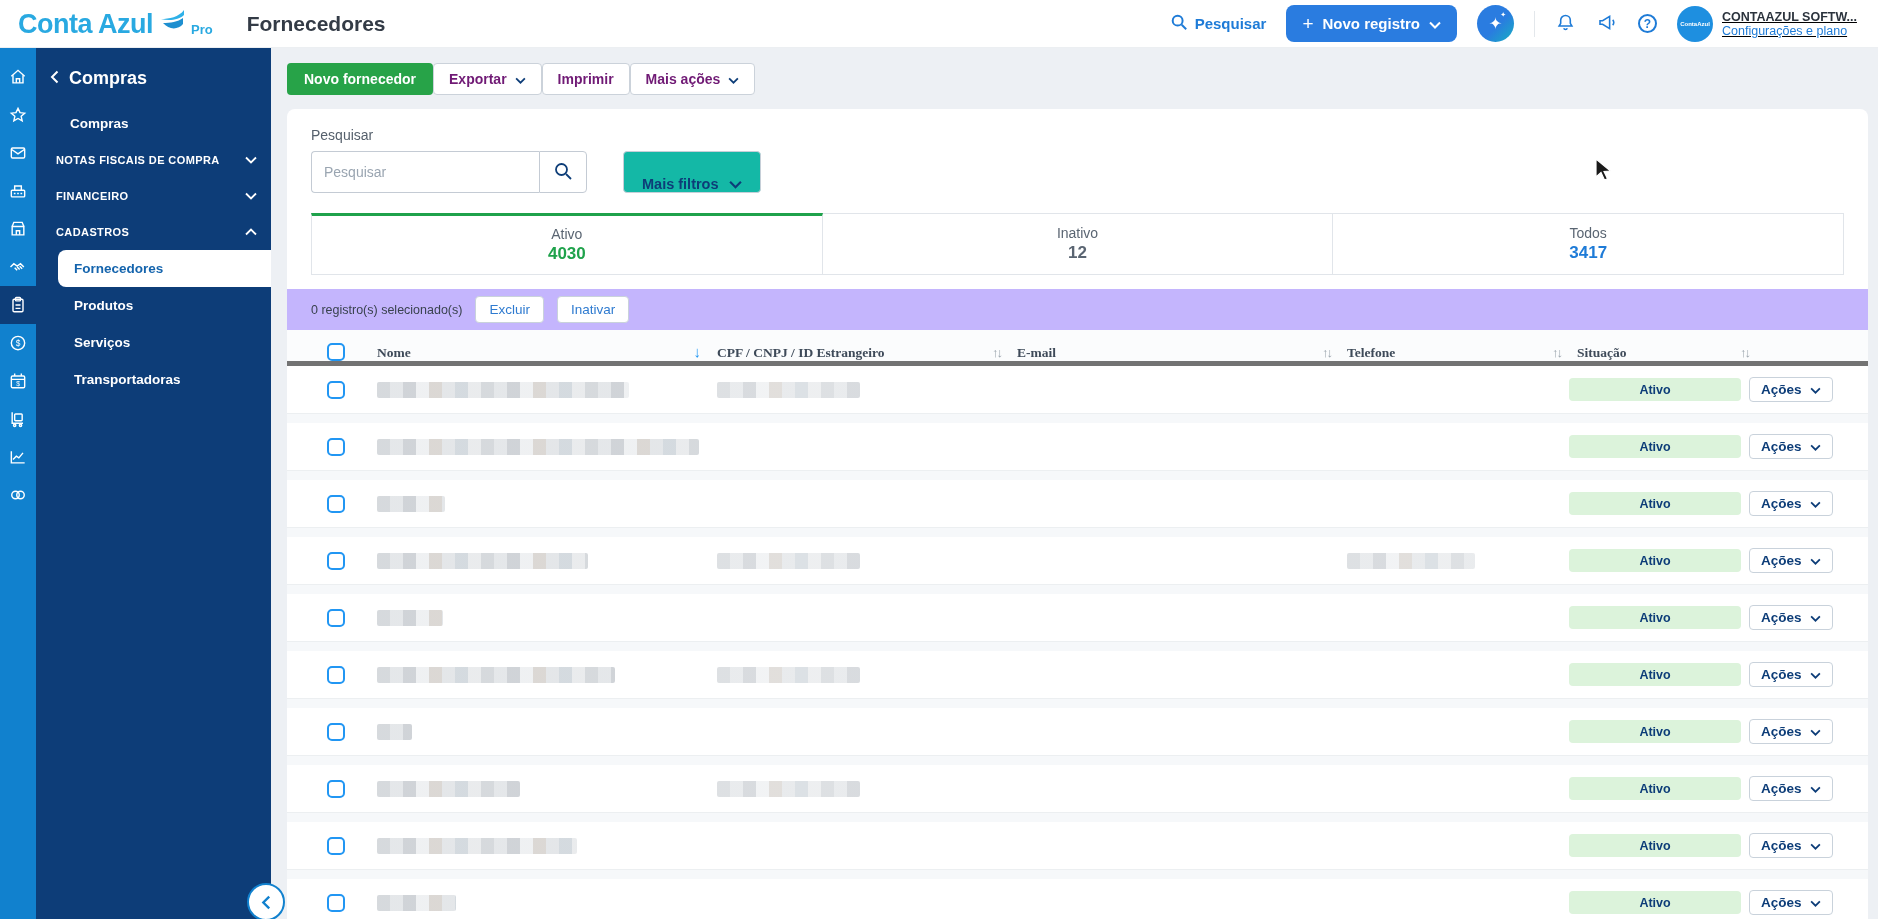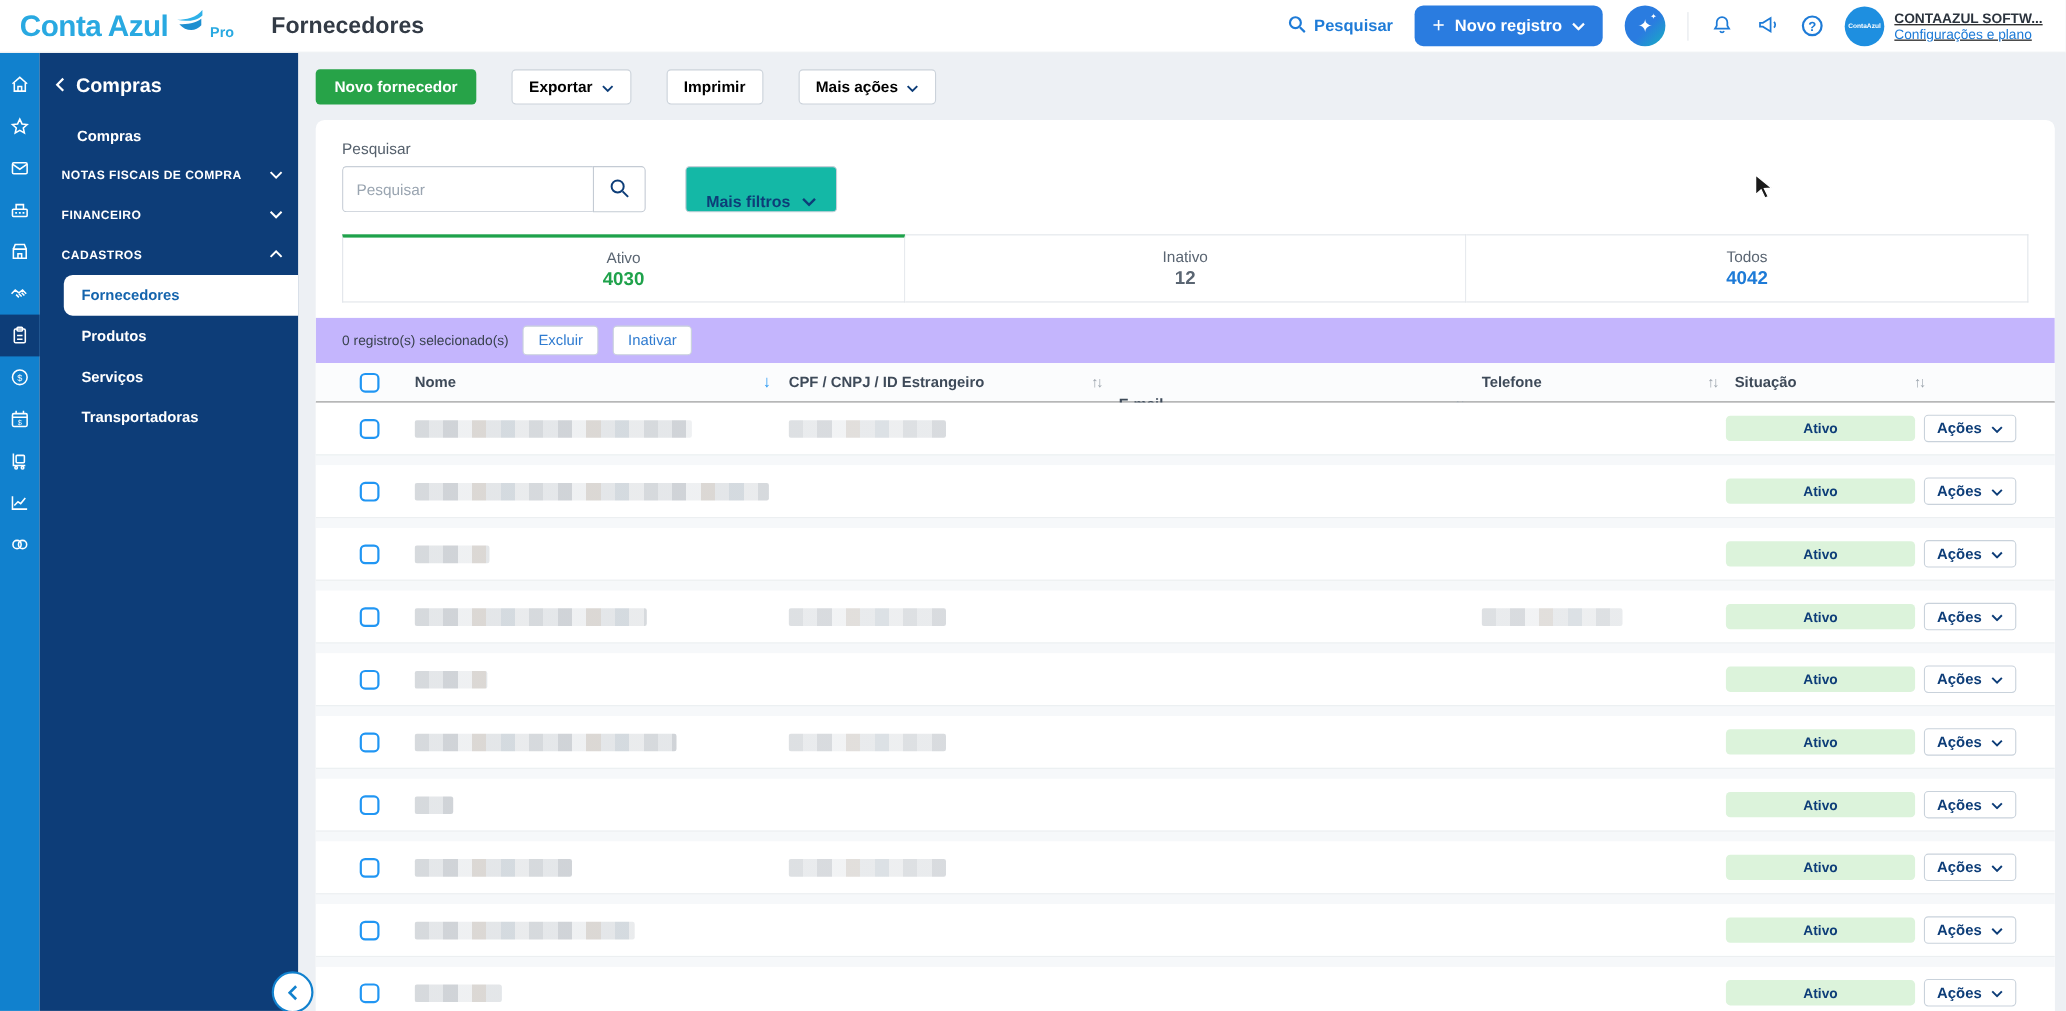--- a/index.html
+++ b/index.html
@@ -53,24 +53,24 @@
     display:flex; align-items:center; justify-content:space-between; cursor:pointer; }
   .sp-sub { padding:11px 14px 11px 38px; font-size:13.5px; font-weight:700; cursor:pointer; }
   .sp-sub.active { background:#fff; color:#1464AD; margin-left:22px; padding-left:16px;
     border-radius:8px 0 0 8px; }
   .collapse-btn { position:absolute; bottom:-2px; right:-14px; width:38px; height:38px;
     background:#fff; border:2px solid #1181CE; border-radius:50%; cursor:pointer;
     display:flex; align-items:center; justify-content:center; z-index:6; }
 
   
   .main { flex:1; display:flex; flex-direction:column; overflow:hidden; }
-  .actions-row { display:flex; gap:32px; padding:15px 0 0 16px; align-items:center; }
+  .actions-row { display:flex; gap:0; padding:15px 0 0 16px; align-items:center; }
   .btn-green { background:#27A348; color:#fff; border:none; border-radius:4px;
     padding:8px 17px; font-size:14px; font-weight:700; cursor:pointer; }
-  .btn-outline { background:#fff; color:#000000; border:1px solid #CBD2DA; border-radius:4px;
+  .btn-outline { background:#fff; color:#701a75; border:1px solid #CBD2DA; border-radius:4px;
     padding:7px 15px; font-size:14px; font-weight:700; cursor:pointer;
     display:flex; align-items:center; gap:8px; }
 
   .card { background:#fff; margin:14px 10px 0 16px; border-radius:8px 8px 0 0; flex:1;
     padding-top:18px; display:flex; flex-direction:column; overflow:hidden; }
   .search-label { padding:0 24px; font-size:14px; color:#55606C; margin-bottom:8px; }
   .filter-row { display:flex; padding:0 24px; align-items:center; }
   .input-group { display:flex; }
   .search-input { width:228px; height:42px; border:1px solid #C4CBD4; border-right:none;
     border-radius:4px 0 0 4px; padding:0 12px; font-size:14px; color:#333; outline:none; }
@@ -91,22 +91,22 @@
   .tab-count.green { color:#1FA24B; }
   .tab-count.blue { color:#1E7BD7; }
 
   .selection-bar { margin-top:14px; background:#c4b5fd; padding:7px 24px; display:flex;
     align-items:center; gap:13px; }
   .selection-text { font-size:12.5px; color:#39424E; }
   .btn-small { background:#fff; border:1px solid #C9D2DB; border-radius:4px; color:#2F7BD0;
     font-size:13.5px; padding:5px 13px; cursor:pointer; }
 
   
-  .thead { display:flex; align-items:center; padding:0 24px; height:36px; background:#FBFCFD;
-    border-bottom:1px solid #737373; }
+  .thead { display:flex; align-items:flex-end; padding:0 24px; height:36px; background:#FBFCFD;
+    border-bottom:5px solid #737373;font-family:Liberation Serif, serif; }
   .col-cb  { width:50px; }
   .col-nome{ width:340px; } .col-cpf { width:300px; } .col-email{ width:330px;margin-top:40px; }
   .col-tel { width:230px; } .col-sit { width:188px; }
   .col-act { flex:1; display:flex; justify-content:flex-start; }
   .hcell { display:flex; align-items:center; justify-content:space-between; padding-left:16px; }
   .hlabel { font-size:13.5px; font-weight:700; color:#3E4A59; }
   .sort-pair { color:#9AA3AC; font-size:13px; letter-spacing:-2px; cursor:pointer; }
   .sort-down { color:#2196F3; font-size:15px; cursor:pointer; }
 
   .checkbox { width:18px; height:18px; border:2px solid #2196F3; border-radius:5px;
@@ -397,21 +397,21 @@
         <div class="tab active">
           <span class="tab-label">Ativo</span>
           <span class="tab-count green">4030</span>
         </div>
         <div class="tab">
           <span class="tab-label">Inativo</span>
           <span class="tab-count">12</span>
         </div>
         <div class="tab">
           <span class="tab-label">Todos</span>
-          <span class="tab-count blue">4042</span>
+          <span class="tab-count blue">3417</span>
         </div>
       </div>
 
       <div class="selection-bar">
         <span class="selection-text">0 registro(s) selecionado(s)</span>
         <button class="btn-small">Excluir</button>
         <button class="btn-small">Inativar</button>
       </div>
 
       <div class="thead">

